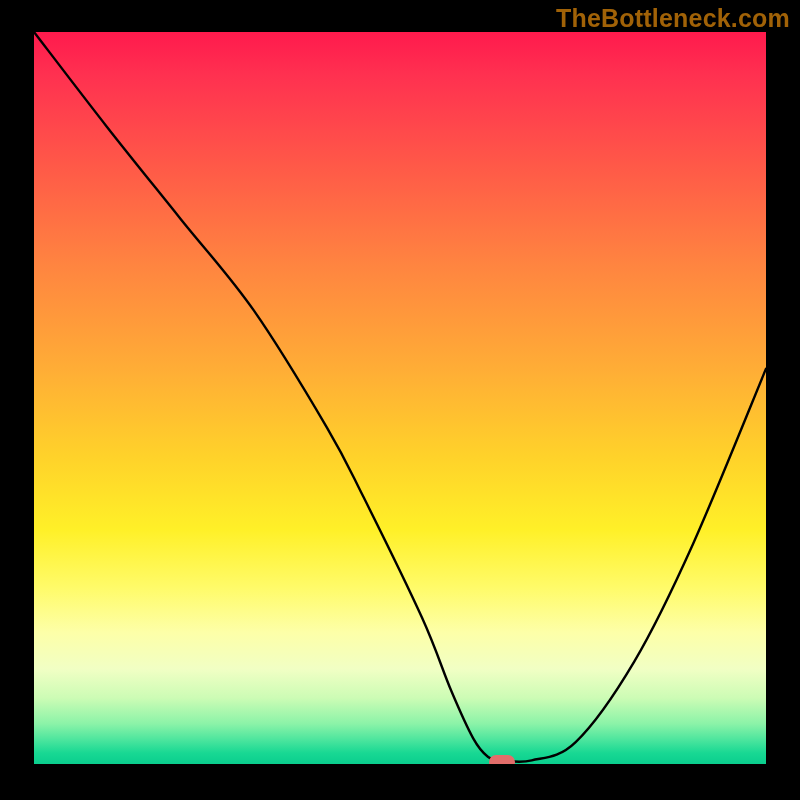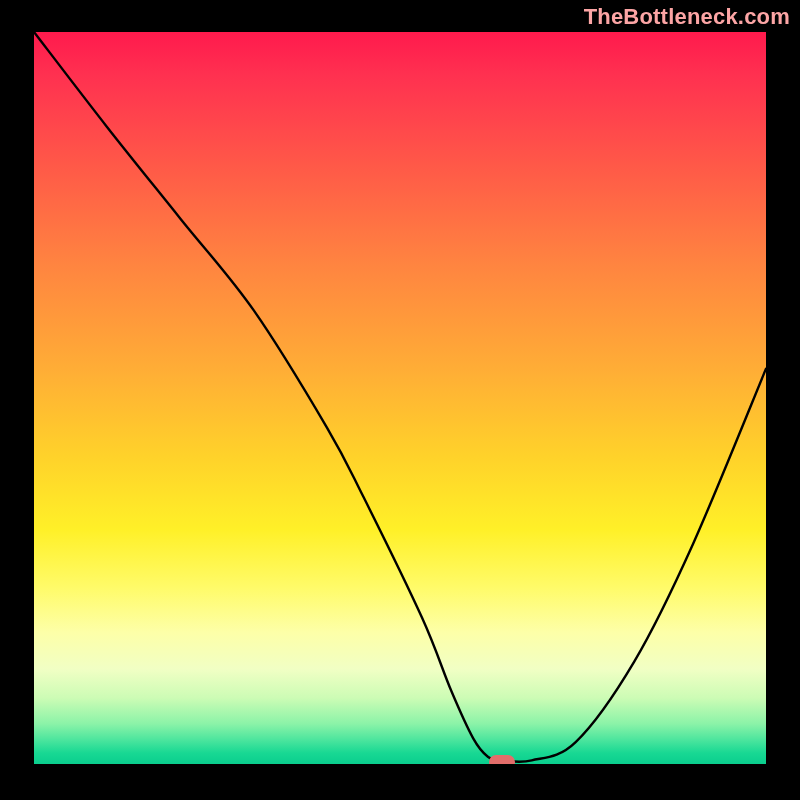--- a/index.html
+++ b/index.html
@@ -3,23 +3,23 @@
 <meta charset="utf-8">
 <style>
   * { margin: 0; padding: 0; box-sizing: border-box; }
   html, body { width: 800px; height: 800px; background: #000; overflow: hidden; }
   .stage { position: relative; width: 800px; height: 800px; background: #000; }
   .watermark {
     position: absolute;
     top: 4px;
     right: 10px;
     font-family: Arial, Helvetica, sans-serif;
-    font-size: 22px;
+    font-size: 25px;
     font-weight: 600;
-    color: #fca5a5;
+    color: #a16207;
     letter-spacing: 0.2px;
     z-index: 10;
   }
   .plot-box {
     position: absolute;
     left: 34px;
     top: 32px;
     width: 732px;
     height: 732px;
     overflow: hidden;

